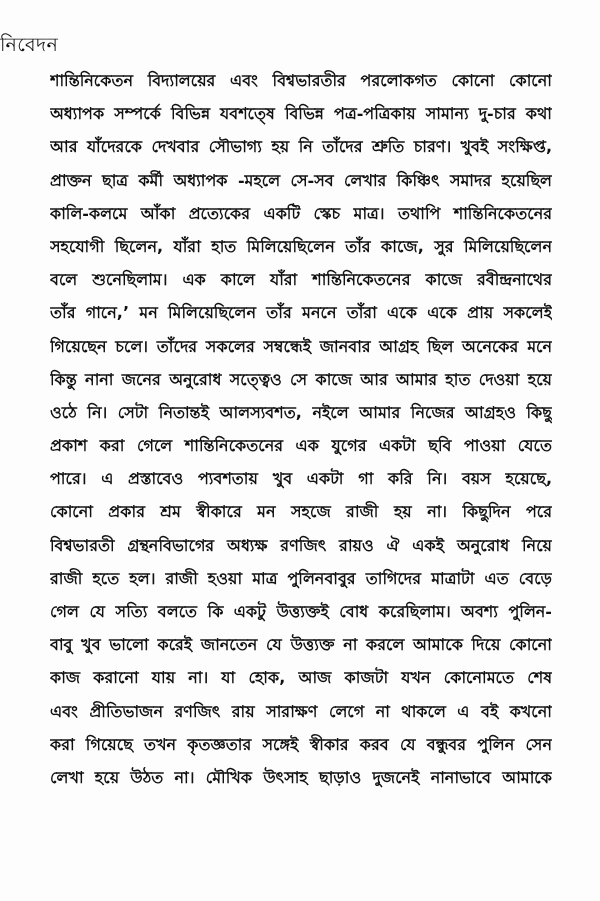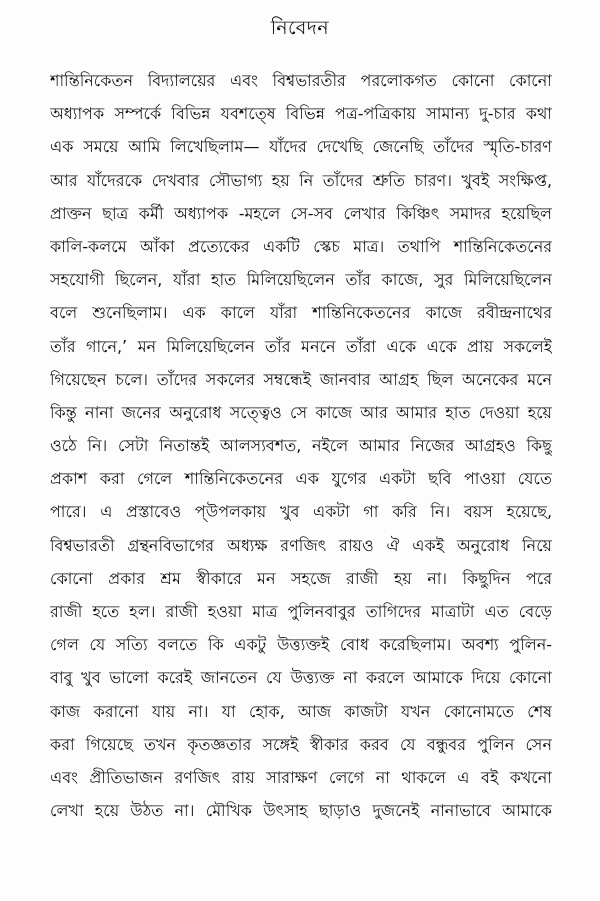--- a/index.html
+++ b/index.html
@@ -17,72 +17,71 @@
     }
     .page {
       position: absolute;
       left: 0; top: 0;
       width: 600px;
       height: 901px;
       background: #fdfdfd;
     }
     .title {
       position: absolute;
-      top: 14px;
+      top: 31px;
       left: 0;
       width: 600px;
-      text-align: center;
+      text-align: left;
       font-size: 19px;
       line-height: 26px;
       font-weight: normal;
       letter-spacing: 0.5px;
     }
     .body-text {
       position: absolute;
       left: 50px;
       top: 64px;
       width: 502px;
     }
     .line {
       height: 33.2px;
       line-height: 33.2px;
       font-size: 16px;
       white-space: nowrap;
       text-align: justify;
       text-align-last: justify;
       overflow: hidden;
-      font-weight: normal;
+      font-weight: bold;
     }
     .line.last {
       text-align-last: justify;
     }
   </style>
 </head>
 <body>
 
 <div class="page">
   <div class="title">নিবেদন</div>
   <div class="body-text">
     <div class="line">শান্তিনিকেতন বিদ্যালয়ের এবং বিশ্বভারতীর পরলোকগত কোনো কোনো</div>
     <div class="line">অধ্যাপক সম্পর্কে বিভিন্ন যবশত্ষে বিভিন্ন পত্র-পত্রিকায় সামান্য দু-চার কথা</div>
-    <div class="line">এক সময়ে আমি লিখেছিলাম— যাঁদের দেখেছি জেনেছি তাঁদের স্মৃতি-চারণ</div>
     <div class="line">আর যাঁদেরকে দেখবার সৌভাগ্য হয় নি তাঁদের শ্রুতি চারণ। খুবই সংক্ষিপ্ত,</div>
     <div class="line">প্রাক্তন ছাত্র কর্মী অধ্যাপক -মহলে সে-সব লেখার কিঞ্চিৎ সমাদর হয়েছিল</div>
     <div class="line">কালি-কলমে আঁকা প্রত্যেকের একটি স্কেচ মাত্র। তথাপি শান্তিনিকেতনের</div>
     <div class="line">সহযোগী ছিলেন, যাঁরা হাত মিলিয়েছিলেন তাঁর কাজে, সুর মিলিয়েছিলেন</div>
     <div class="line">বলে শুনেছিলাম। এক কালে যাঁরা শান্তিনিকেতনের কাজে রবীন্দ্রনাথের</div>
     <div class="line">তাঁর গানে,’ মন মিলিয়েছিলেন তাঁর মননে তাঁরা একে একে প্রায় সকলেই</div>
     <div class="line">গিয়েছেন চলে। তাঁদের সকলের সম্বন্ধেই জানবার আগ্রহ ছিল অনেকের মনে</div>
     <div class="line">কিন্তু নানা জনের অনুরোধ সত্ত্বেও সে কাজে আর আমার হাত দেওয়া হয়ে</div>
     <div class="line">ওঠে নি। সেটা নিতান্তই আলস্যবশত, নইলে আমার নিজের আগ্রহও কিছু</div>
     <div class="line">প্রকাশ করা গেলে শান্তিনিকেতনের এক যুগের একটা ছবি পাওয়া যেতে</div>
-    <div class="line">পারে। এ প্রস্তাবেও প্উপলকায় খুব একটা গা করি নি। বয়স হয়েছে,</div>
+    <div class="line">পারে। এ প্রস্তাবেও প্যবশতায় খুব একটা গা করি নি। বয়স হয়েছে,</div>
+    <div class="line">কোনো প্রকার শ্রম স্বীকারে মন সহজে রাজী হয় না। কিছুদিন পরে</div>
     <div class="line">বিশ্বভারতী গ্রন্থনবিভাগের অধ্যক্ষ রণজিৎ রায়ও ঐ একই অনুরোধ নিয়ে</div>
-    <div class="line">কোনো প্রকার শ্রম স্বীকারে মন সহজে রাজী হয় না। কিছুদিন পরে</div>
     <div class="line">রাজী হতে হল। রাজী হওয়া মাত্র পুলিনবাবুর তাগিদের মাত্রাটা এত বেড়ে</div>
     <div class="line">গেল যে সত্যি বলতে কি একটু উত্ত্যক্তই বোধ করেছিলাম। অবশ্য পুলিন-</div>
     <div class="line">বাবু খুব ভালো করেই জানতেন যে উত্ত্যক্ত না করলে আমাকে দিয়ে কোনো</div>
     <div class="line">কাজ করানো যায় না। যা হোক, আজ কাজটা যখন কোনোমতে শেষ</div>
+    <div class="line">এবং প্রীতিভাজন রণজিৎ রায় সারাক্ষণ লেগে না থাকলে এ বই কখনো</div>
     <div class="line">করা গিয়েছে তখন কৃতজ্ঞতার সঙ্গেই স্বীকার করব যে বন্ধুবর পুলিন সেন</div>
-    <div class="line">এবং প্রীতিভাজন রণজিৎ রায় সারাক্ষণ লেগে না থাকলে এ বই কখনো</div>
     <div class="line last">লেখা হয়ে উঠত না। মৌখিক উৎসাহ ছাড়াও দুজনেই নানাভাবে আমাকে</div>
   </div>
 </div>
 
 </body></html>

